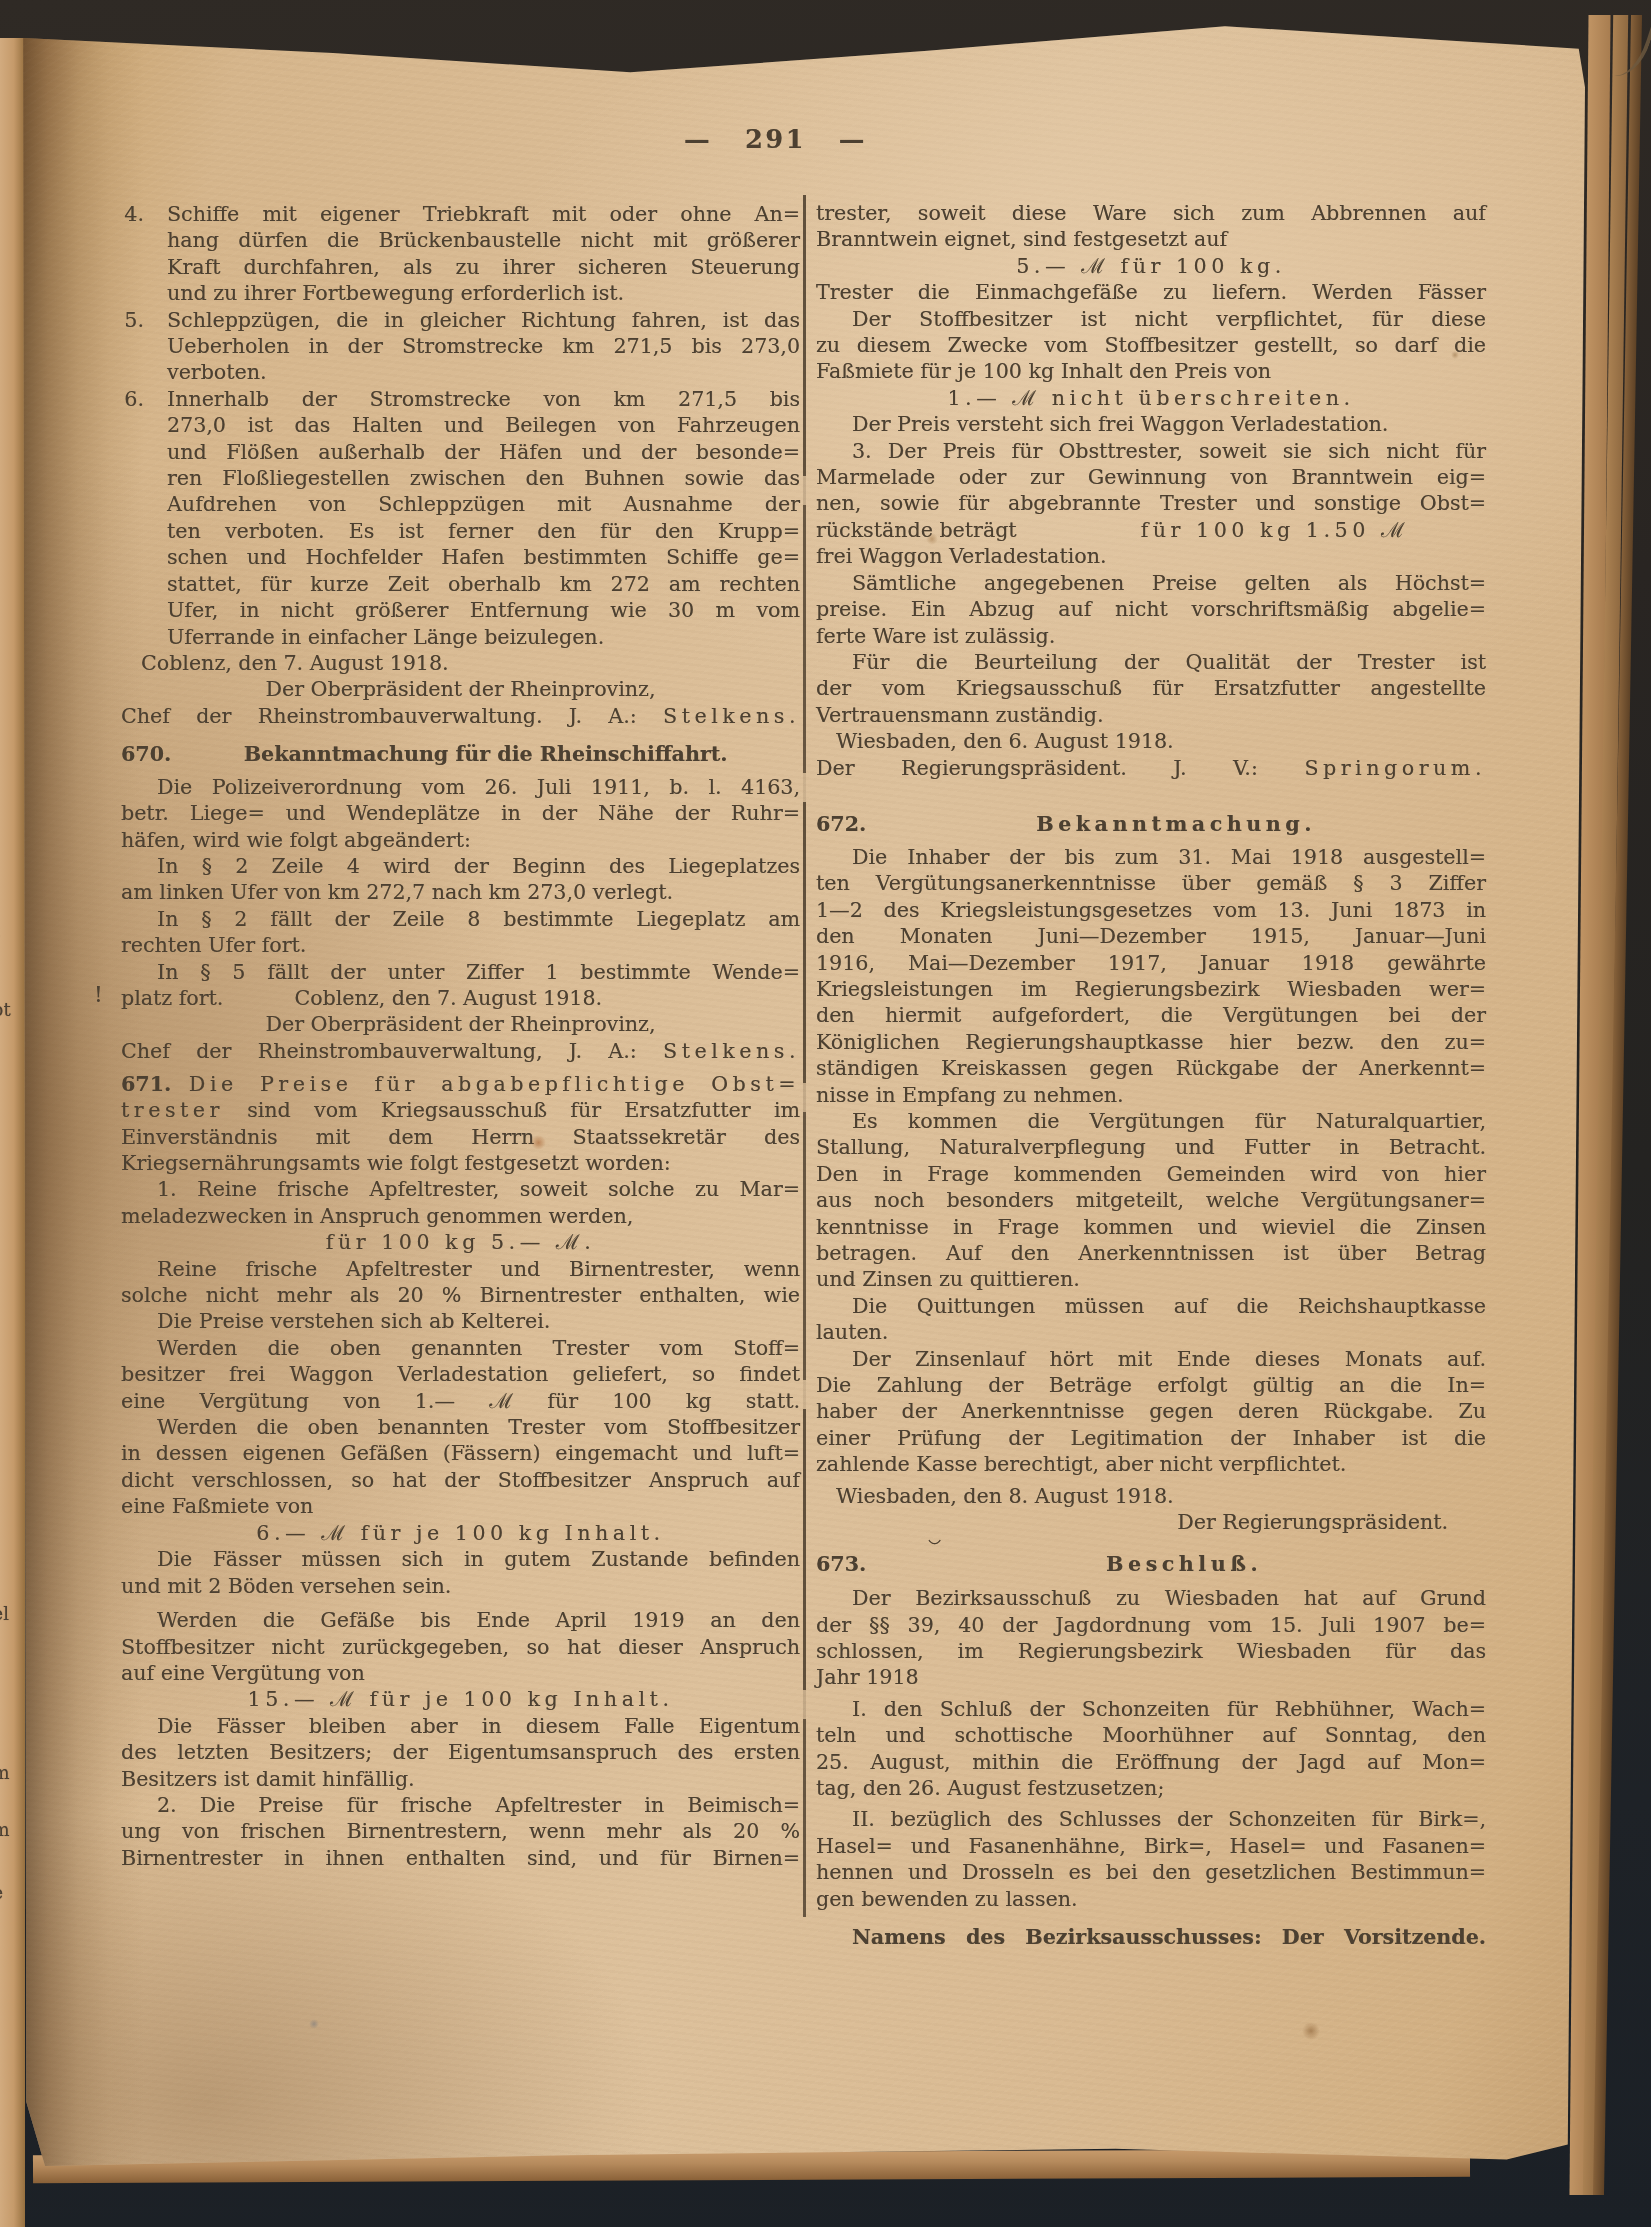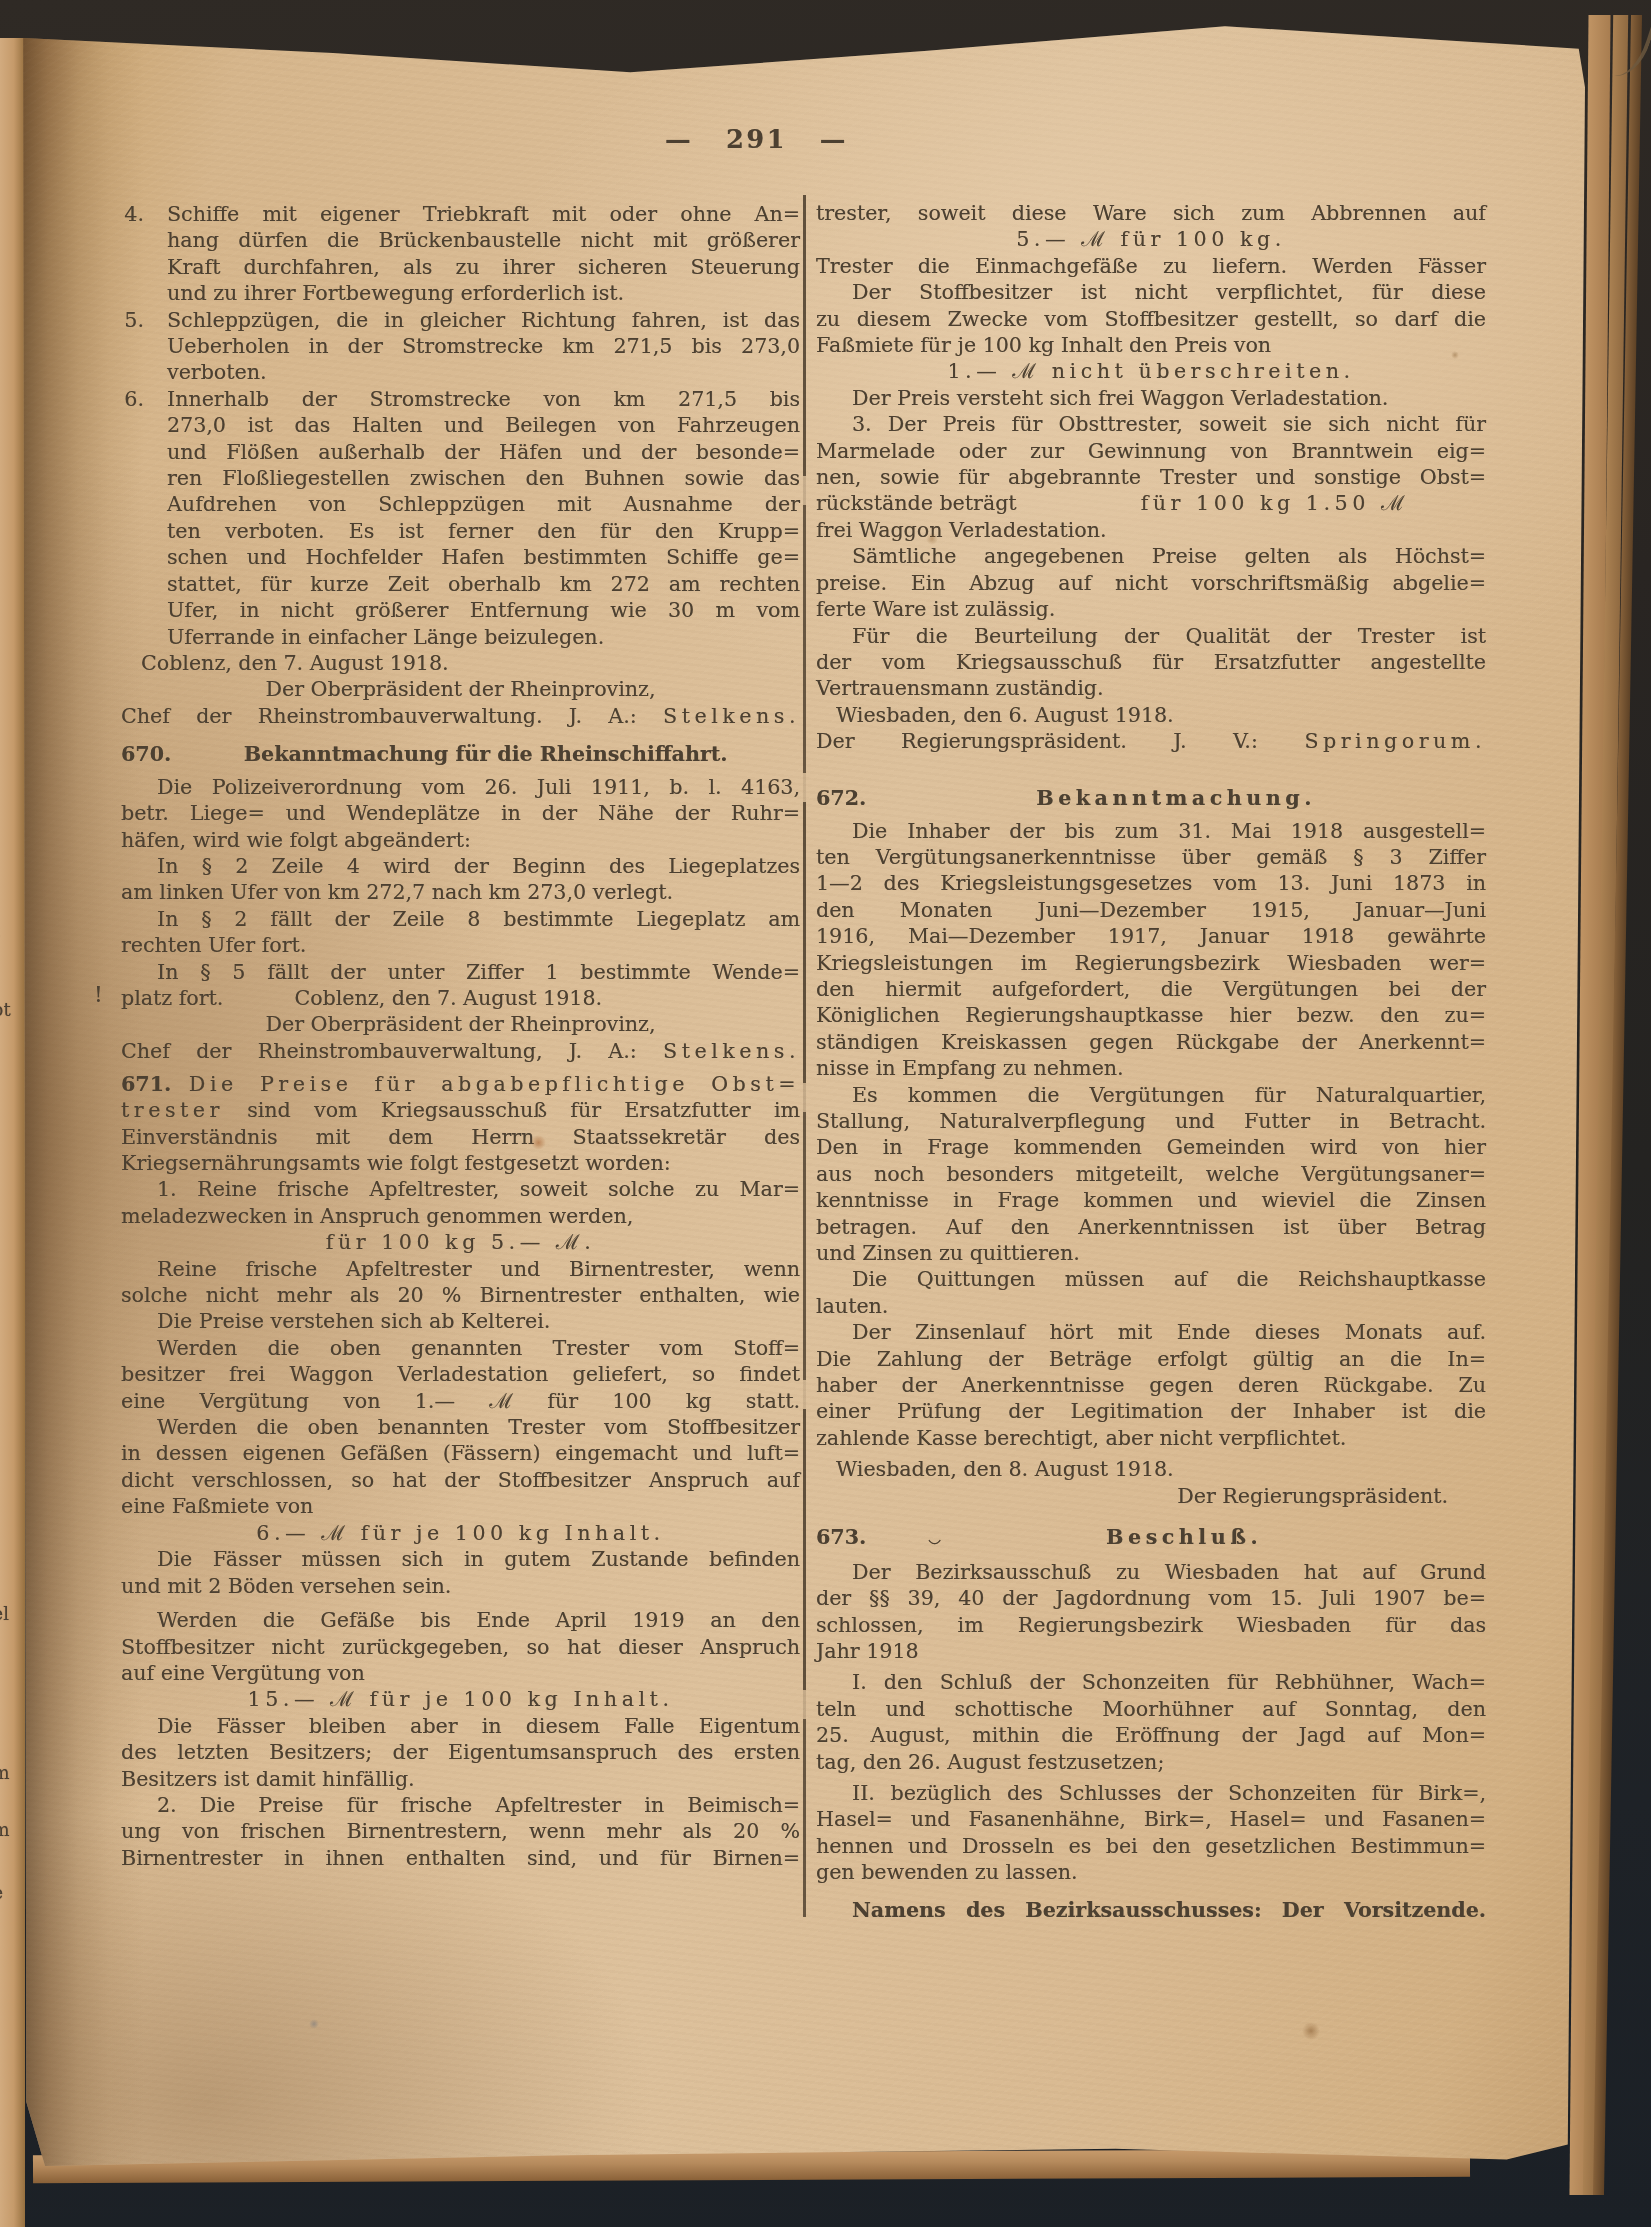--- a/index.html
+++ b/index.html
@@ -33,21 +33,21 @@
       repeating-linear-gradient(-33deg, rgba(236,214,184,.05) 0 1.7px, rgba(0,0,0,0) 1.7px 7.4px),
       linear-gradient(103deg,#b68c5d 0%,#cca877 4%,#d6b68c 11%,#dabc95 30%,#ddc19c 52%,#d9ba92 74%,#d2b083 92%,#c5a071 100%);
     clip-path:polygon(0.2% 0.7%, 20% 1.4%, 39% 2.3%, 58% 1.3%, 77% 0.15%, 91% 0.8%, 99.6% 1.2%, 100% 3%,
       99.4% 55%, 98.9% 99.0%, 95% 99.7%, 70% 99.2%, 35% 99.5%, 1.6% 100%, 0.4% 97%);
   }
   .gutter-shadow{position:absolute;left:0;top:0;width:124px;height:100%;
     background:linear-gradient(90deg,rgba(58,34,12,.58) 0px,rgba(90,58,28,.42) 28px,rgba(118,84,48,.26) 58px,rgba(140,105,66,.12) 89px,rgba(0,0,0,0) 124px);}
   .stain{position:absolute;border-radius:50%;}
   
   .ink{color:#4c4031;text-shadow:0.2px 0.3px 0.6px rgba(72,58,42,.45);}
-  .page-number{position:absolute;left:443px;top:124px;width:627px;text-align:center;
+  .page-number{position:absolute;left:462px;top:124px;width:627px;text-align:center;
     font-size:25.6px;font-weight:700;word-spacing:21.5px;letter-spacing:2.5px;}
   .column{position:absolute;font-size:20.6px;line-height:26.4px;}
   #col-left{left:121px;top:201px;width:679px;}
   #col-right{left:816px;top:200px;width:670px;}
   .divider{position:absolute;left:803px;top:195px;width:2.5px;height:1722px;opacity:.82;
     background:repeating-linear-gradient(180deg,
       rgba(52,40,26,.9) 0 281px, rgba(52,40,26,.18) 281px 310px,
       rgba(52,40,26,.85) 310px 578px, rgba(52,40,26,.12) 578px 607px);}
   .block{position:relative;}
   .line{text-align:justify;text-align-last:justify;}
@@ -209,20 +209,21 @@
     </div>
     <div class="block para">
       <div class="line first">2.  Die Preise für frische Apfeltrester in Beimisch=</div>
       <div class="line">ung von frischen Birnentrestern, wenn mehr als 20 %</div>
       <div class="line">Birnentrester in ihnen enthalten sind, und für Birnen=</div>
     </div>
   </div>
 <div class="column ink" id="col-right">
     <div class="block para">
       <div class="line">trester, soweit diese Ware sich zum Abbrennen auf</div>
+      <div class="line end">Branntwein eignet, sind festgesetzt auf</div>
     </div>
     <div class="block center">
       <div class="line c sp">5.— ℳ für 100 kg.</div>
     </div>
     <div class="block para">
       <div class="line">Trester die Einmachgefäße zu liefern.  Werden Fässer</div>
       <div class="line first">Der Stoffbesitzer ist nicht verpflichtet, für diese</div>
       <div class="line">zu diesem Zwecke vom Stoffbesitzer gestellt, so darf die</div>
       <div class="line end">Faßmiete für je 100 kg Inhalt den Preis von</div>
     </div>

